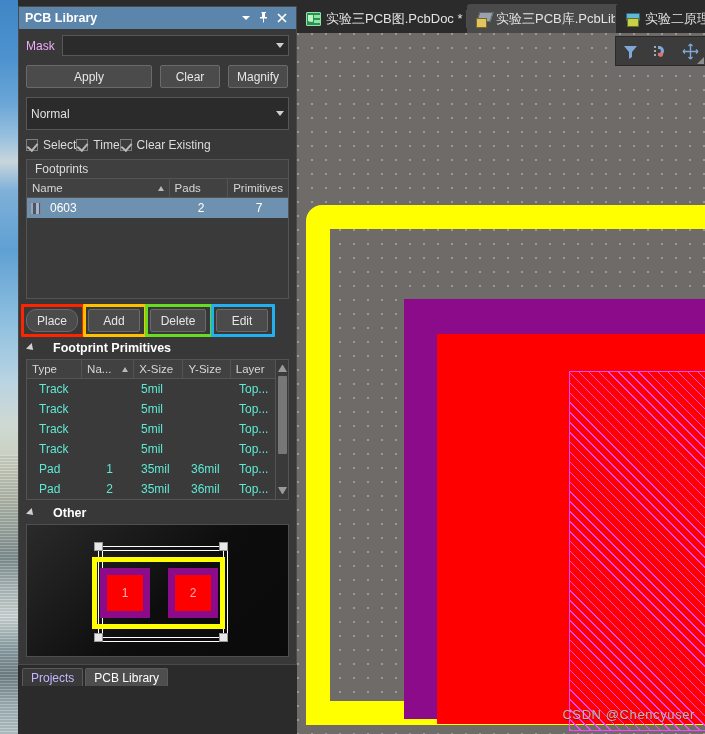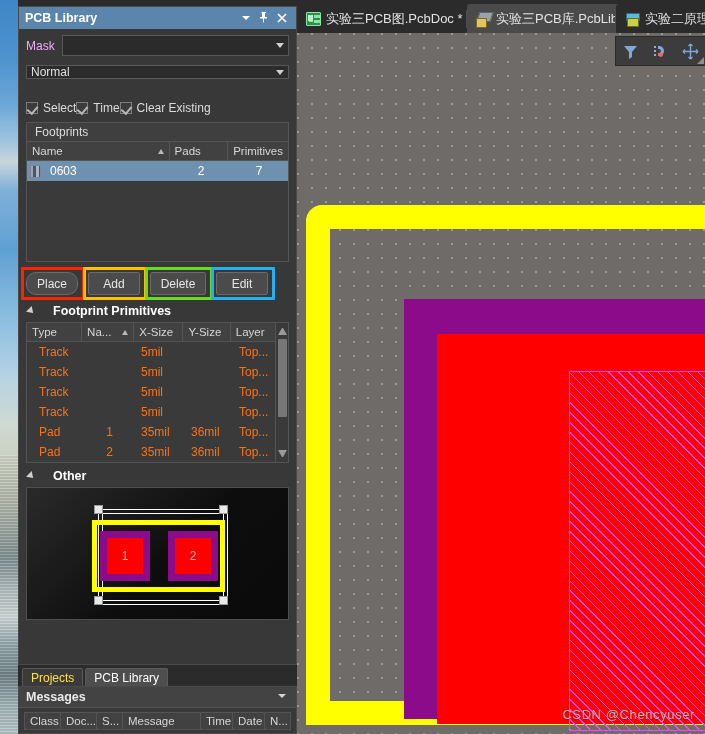--- a/index.html
+++ b/index.html
@@ -158,21 +158,21 @@
   .btn {
     height: 23px; background: #4b4b4b; border: 1px solid #6a6a6a;
     color: #e6e6e6; font-size: 12px;
     display: flex; align-items: center; justify-content: center;
     border-radius: 2px;
   }
   .btn-apply { width: 126px; }
   .btn-clear { width: 60px; }
   .btn-magnify { width: 60px; overflow: hidden; }
 
-  .combo-normal { width: 100%; height: 14px; margin-bottom: 22px; }
+  .combo-normal { width: 100%; height: 33px; margin-bottom: 8px; }
 
   .checks { display: flex; align-items: center; margin-bottom: 7px; }
   .chk { display: flex; align-items: center; gap: 5px; color: #dcdcdc; font-size: 12px; }
   .chkbox {
     width: 12px; height: 12px; background: #3b3b3b; border: 1px solid #7d7d7d;
     position: relative;
   }
   .chkbox::after {
     content:''; position:absolute; left:2px; top:1px; width:5px; height:8px;
     border: solid #b8b8b8; border-width: 0 2px 2px 0; transform: rotate(40deg);
@@ -193,21 +193,21 @@
   }
   .th {
     display: flex; align-items: center; padding: 0 5px;
     border-right: 1px solid #545454; position: relative; white-space: nowrap;
   }
   .th .sortarrow {
     margin-left: auto;
     border-style: solid; border-width: 0 3.5px 5px 3.5px;
     border-color: transparent transparent #b9b9b9 transparent;
   }
-  .tbl-row { display: flex; height: 20px; align-items: center; font-size: 12px; color: #f97316; }
+  .tbl-row { display: flex; height: 20px; align-items: center; font-size: 12px; color: #5eead4; }
   .tbl-row.sel { background: #6f91b0; color: #ffffff; }
   .td { padding: 0 5px; white-space: nowrap; overflow: hidden; }
   .fp-icon {
     width: 11px; height: 13px; margin: 0 4px 0 3px; flex: 0 0 auto;
     background: linear-gradient(to right,#9ba6b5 0 2px,#47566b 2px 5px,#aab4c2 5px 8px,#47566b 8px 11px);
     border: 1px solid #7d879a;
   }
   .fp-body { height: 80px; background: #3a3a3a; }
 
   
@@ -272,21 +272,21 @@
 
   
   .bottom-tabs {
     position: absolute; left: 0px; top: 666px; width: 279px; height: 20px;
     display: flex; align-items: flex-end; gap: 2px; padding-left: 4px;
   }
   .btab {
     height: 18px; padding: 0 8px; font-size: 12px;
     display: flex; align-items: center;
     border: 1px solid #5a5a5a; border-bottom: none;
-    background: #3a3a3a; color: #fde047;
+    background: #3a3a3a; color: #c4b5fd;
     border-top-left-radius: 2px; border-top-right-radius: 2px;
   }
   .btab.active { background: #4e4e4e; color: #ffffff; }
 
   
   .messages {
     position: absolute; left: 0px; top: 686px; width: 279px; height: 48px;
     background: #383838; border: 1px solid #4a4a4a;
   }
   .msg-title {
@@ -391,20 +391,25 @@
       <div class="panel-body">
 
         <div class="row-mask">
           <span class="lbl">Mask</span>
           <div class="combo">
             <span></span>
             <span class="arrow"></span>
           </div>
         </div>
 
+        <div class="btnrow">
+          <div class="btn btn-apply">Apply</div>
+          <div class="btn btn-clear">Clear</div>
+          <div class="btn btn-magnify">Magnify</div>
+        </div>
 
         <div class="combo combo-normal">
           <span>Normal</span>
           <span class="arrow"></span>
         </div>
 
         <div class="checks">
           <label class="chk">
             <span class="chkbox"></span>
             <span>Select</span>
@@ -563,35 +568,15 @@
         </div>
 
       </div>
     </div>
 
     <div class="bottom-tabs">
       <div class="btab">Projects</div>
       <div class="btab active">PCB Library</div>
     </div>
 
-    <div class="messages">
-      <div class="msg-title">
-        <span>Messages</span>
-        <span class="spacer"></span>
-        <span>
-          <svg width="14" height="14" viewBox="0 0 14 14">
-            <path d="M3 5 l4 4 l4 -4 z" fill="#d4d4d4"></path>
-          </svg>
-        </span>
-      </div>
-      <div class="msg-head">
-        <div class="th" style="width:36px;">Class</div>
-        <div class="th" style="width:36px;">Doc...</div>
-        <div class="th" style="width:26px;">S...</div>
-        <div class="th" style="width:78px;">Message</div>
-        <div class="th" style="width:32px;">Time</div>
-        <div class="th" style="width:32px;">Date</div>
-        <div class="th" style="width:24px;border-right:none;">N...</div>
-      </div>
-    </div>
 
   </div>
 </div>
 
 </body></html>

